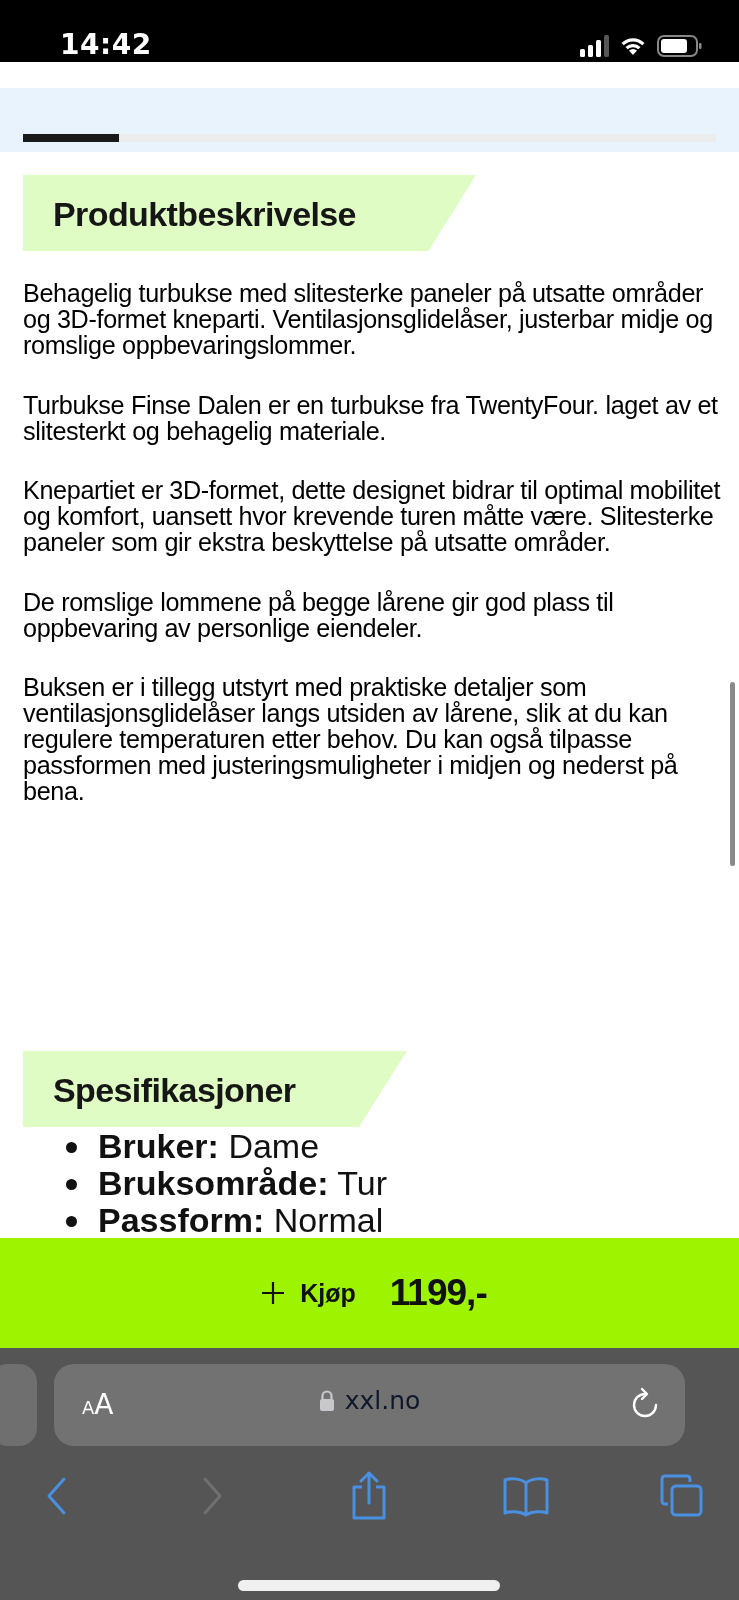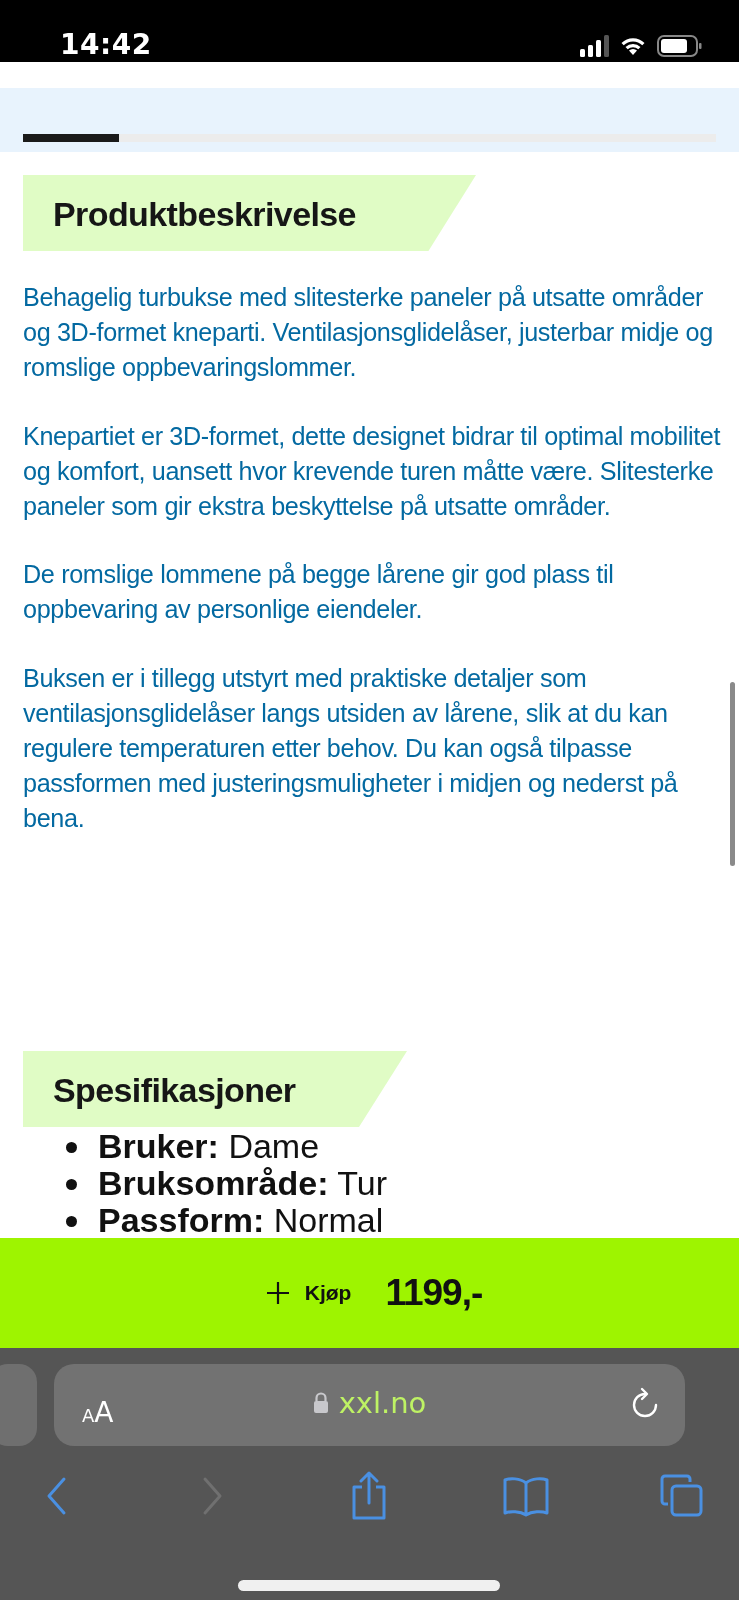--- a/index.html
+++ b/index.html
@@ -19,45 +19,45 @@
   .progress-track { position: absolute; left: 23px; top: 46px; width: 693px; height: 8px; background: #ececec; }
   .progress-fill { position: absolute; left: 0; top: 0; height: 8px; background: #1a1a1a; }
 
   
   .content { position: absolute; left: 0; top: 152px; width: 739px; height: 1085px; overflow: hidden; }
   .section-heading { position: absolute; left: 23px; height: 76px; background: #e0fcc5; }
   .section-heading.h1 { top: 23px; width: 453px; clip-path: polygon(0 0, 100% 0, 89.5% 100%, 0 100%); }
   .section-heading.h2 { top: 872px; width: 384px; clip-path: polygon(0 0, 100% 0, 87.5% 100%, 0 100%); margin-top: 27px; }
   .section-heading h2 { position: absolute; left: 30px; top: 20px; font-size: 34px; font-weight: 700; color: #161616; letter-spacing: -0.6px; }
 
-  .desc { position: absolute; left: 23px; top: 128px; width: 700px; font-size: 25.2px; line-height: 35px; color: #0369a1; letter-spacing: -0.35px; }
+  .desc { position: absolute; left: 23px; top: 128px; width: 700px; font-size: 25.2px; line-height: 26px; color: #000000; letter-spacing: -0.35px; }
   .desc p { margin-bottom: 33.5px; }
 
   .specs { position: absolute; left: 66px; top: 976px; list-style: none; font-size: 34px; line-height: 37px; }
   .specs li { position: relative; padding-left: 32px; }
   .specs li::before { content: ""; position: absolute; left: 0; top: 14px; width: 11px; height: 11px; border-radius: 50%; background: #111; }
   .specs .k { font-weight: 700; }
 
   .scrollbar { position: absolute; right: 4px; top: 682px; width: 5px; height: 184px; background: #8a8a8a; border-radius: 3px; }
 
   
   .buy-bar { position: absolute; left: 0; top: 1238px; width: 739px; height: 110px; background: #9ef400; display: flex; align-items: center; justify-content: center; cursor: pointer; }
   .buy-inner { display: flex; align-items: center; gap: 14px; margin-left: 8px; }
-  .buy-label { font-size: 21px; font-weight: 600; color: #111; margin-right: 20px; }
+  .buy-label { font-size: 25px; font-weight: 600; color: #111; margin-right: 20px; }
   .buy-price { font-size: 37px; font-weight: 800; color: #111; letter-spacing: -1px; }
 
   
   .safari { position: absolute; left: 0; top: 1348px; width: 739px; height: 252px; background: #555555; }
   .tab-stub { position: absolute; left: -10px; top: 16px; width: 47px; height: 82px; background: #6f6f6f; border-radius: 18px; }
   .url-bar { position: absolute; left: 54px; top: 16px; width: 631px; height: 82px; background: #727272; border-radius: 20px; }
-  .aa { position: absolute; left: 28px; top: 32px; color: #fff; font-family: "DejaVu Sans", sans-serif; }
+  .aa { position: absolute; left: 28px; top: 24px; color: #fff; font-family: "DejaVu Sans", sans-serif; }
   .aa .s { font-size: 18px; }
   .aa .b { font-size: 28px; }
   .url-center { position: absolute; left: 0; right: 0; top: 22px; display: flex; justify-content: center; align-items: center; gap: 10px; }
-  .url-text { color: #bef264; font-size: 29px; font-family: "DejaVu Sans", sans-serif; }
+  .url-text { color: #0f172a; font-size: 25px; font-family: "DejaVu Sans", sans-serif; }
   .reload { position: absolute; right: 24px; top: 22px; }
 
   .toolbar { position: absolute; left: 0; top: 118px; width: 739px; height: 70px; }
   .tb { position: absolute; top: 0; width: 60px; height: 60px; display: flex; align-items: center; justify-content: center; }
   .home-indicator { position: absolute; left: 238px; top: 232px; width: 262px; height: 11px; background: #f0f0f0; border-radius: 6px; }
 </style>
 </head>
 <body>
 
 <div class="status-bar">
@@ -88,20 +88,21 @@
   </div>
 </div>
 
 <div class="content">
   <div class="section-heading h1">
     <h2>Produktbeskrivelse</h2>
   </div>
 
   <div class="desc">
     <p>Behagelig turbukse med slitesterke paneler på utsatte områder og 3D-formet kneparti. Ventilasjonsglidelåser, justerbar midje og romslige oppbevaringslommer.</p>
+    <p>Turbukse Finse Dalen er en turbukse fra TwentyFour. laget av et slitesterkt og behagelig materiale.</p>
     <p>Knepartiet er 3D-formet, dette designet bidrar til optimal mobilitet og komfort, uansett hvor krevende turen måtte være. Slitesterke paneler som gir ekstra beskyttelse på utsatte områder.</p>
     <p>De romslige lommene på begge lårene gir god plass til oppbevaring av personlige eiendeler.</p>
     <p>Buksen er i tillegg utstyrt med praktiske detaljer som ventilasjonsglidelåser langs utsiden av lårene, slik at du kan regulere temperaturen etter behov. Du kan også tilpasse passformen med justeringsmuligheter i midjen og nederst på bena.</p>
   </div>
 
   <div class="section-heading h2">
     <h2>Spesifikasjoner</h2>
   </div>
 
   <ul class="specs">

